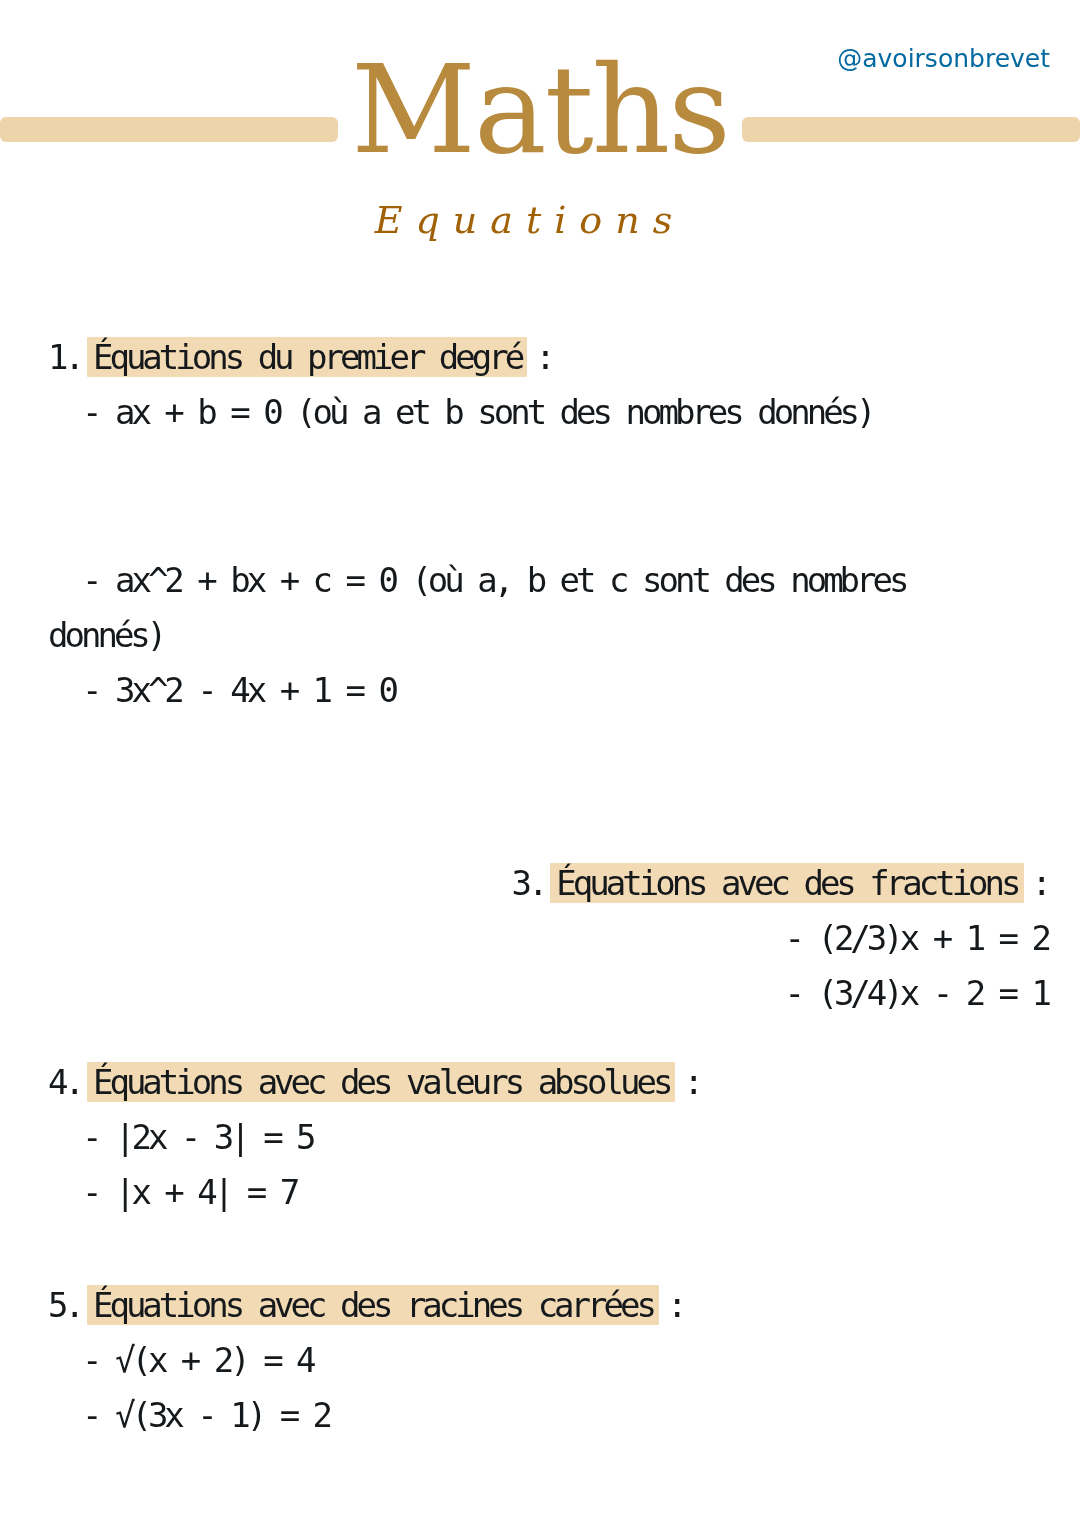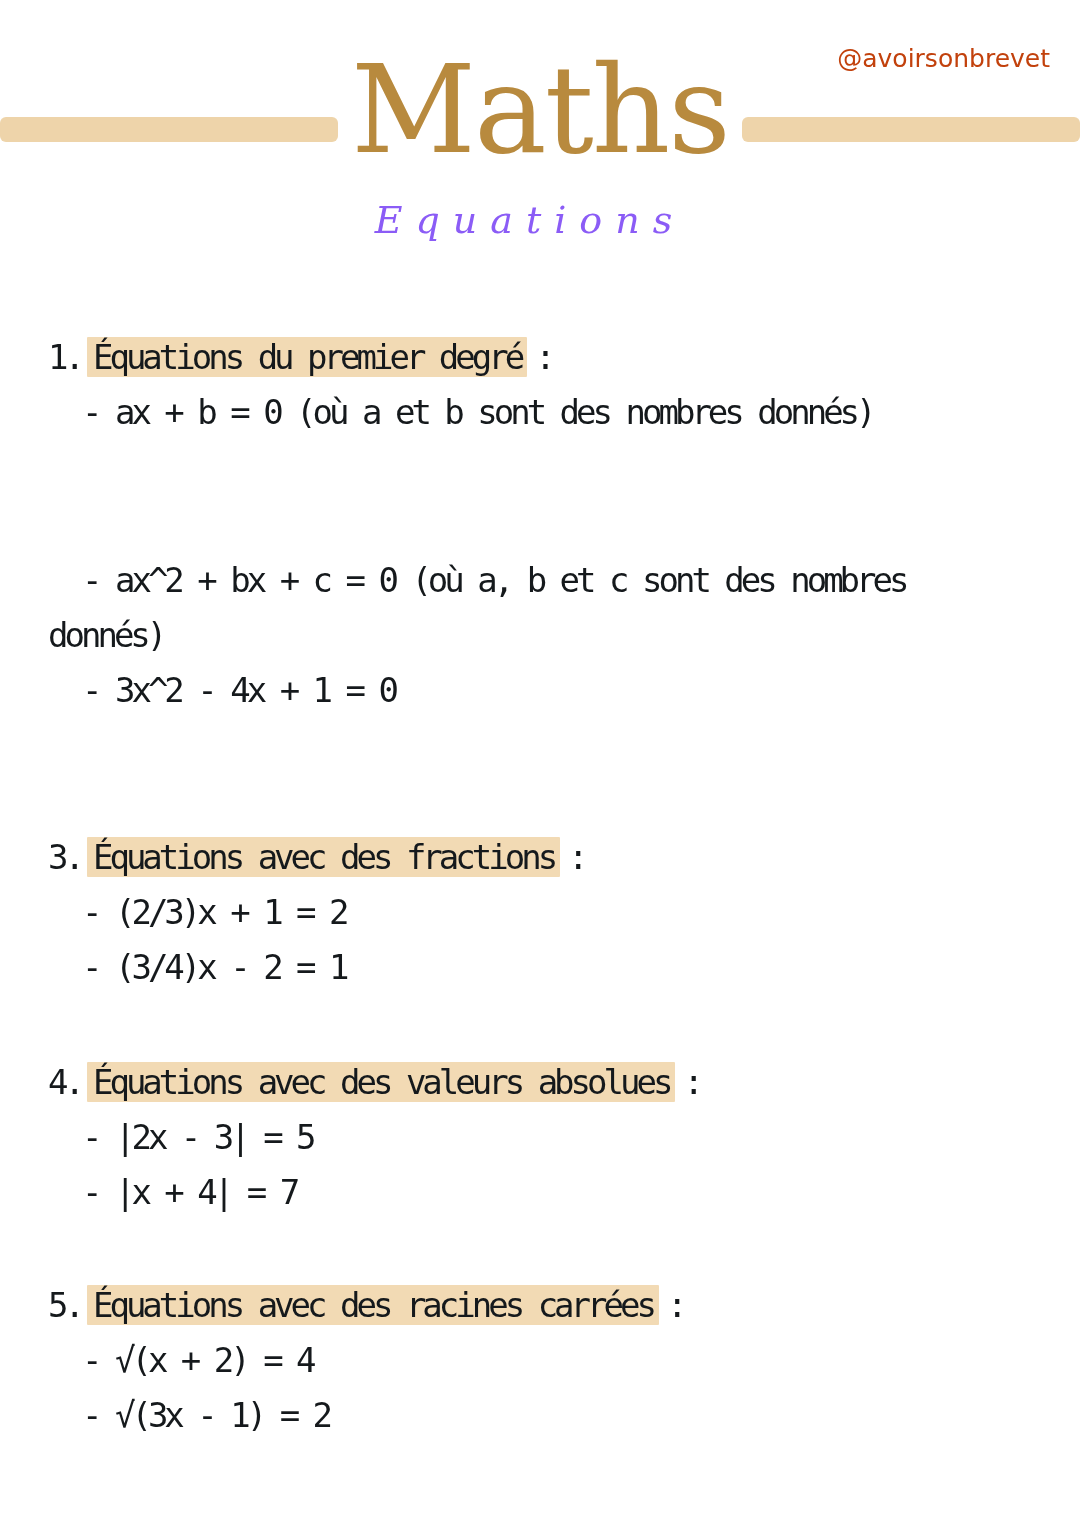--- a/index.html
+++ b/index.html
@@ -39,30 +39,30 @@
   }
   .subtitle {
     position: absolute;
     top: 198px;
     left: 0;
     width: 1060px;
     text-align: center;
     font-family: "DejaVu Serif", serif;
     font-style: italic;
     font-size: 38px;
-    color: #8b5cf6;
+    color: #a16207;
     letter-spacing: 13px;
   }
   .handle {
     position: absolute;
     top: 44px;
     right: 30px;
     font-family: "DejaVu Sans", sans-serif;
     font-size: 25px;
-    color: #c2410c;
+    color: #0369a1;
     letter-spacing: 0px;
   }
 
   .content {
     position: absolute;
     top: 330px;
     left: 48px;
     width: 1000px;
     font-family: "DejaVu Sans Mono", monospace;
     font-size: 34px;
@@ -101,21 +101,21 @@
     </div>
     <div class="line indent">- ax + b = 0 (où a et b sont des nombres donnés)</div>
   </div>
 
   <div class="section" style="top:223px;">
     <div class="line indent">- ax^2 + bx + c = 0 (où a, b et c sont des nombres</div>
     <div class="line">donnés)</div>
     <div class="line indent">- 3x^2 - 4x + 1 = 0</div>
   </div>
 
-  <div class="section" style="top:500px;">
+  <div class="section" style="top:526px;text-align:right;">
     <div class="line">
       <span class="heading-num">3.</span><span class="highlight">Équations avec des fractions</span><span class="colon">:</span>
     </div>
     <div class="line indent">- (2/3)x + 1 = 2</div>
     <div class="line indent">- (3/4)x - 2 = 1</div>
   </div>
 
   <div class="section" style="top:725px;">
     <div class="line">
       <span class="heading-num">4.</span><span class="highlight">Équations avec des valeurs absolues</span><span class="colon">:</span>

